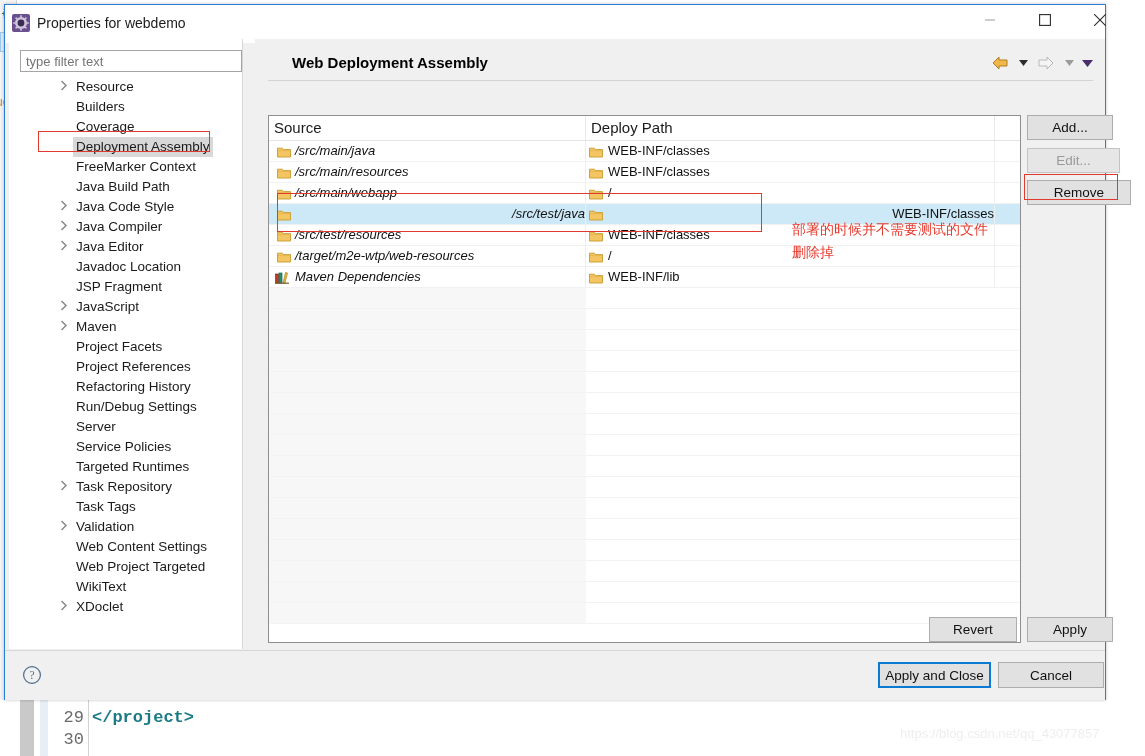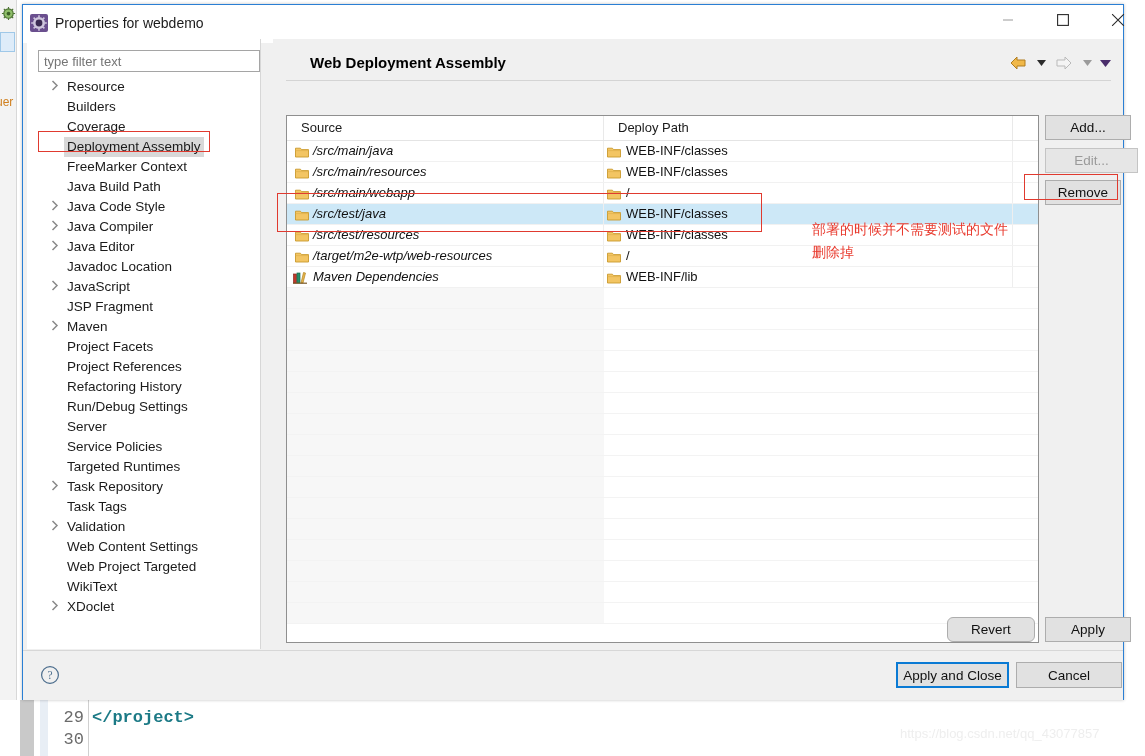--- a/index.html
+++ b/index.html
@@ -25,21 +25,21 @@
   .editor-gutter-a { position:absolute; left:20px; top:0; width:14px; height:56px; background:#c9c9c9; }
   .editor-gutter-b { position:absolute; left:40px; top:0; width:8px; height:56px; background:#e8eef5; }
   .editor-gutter-line { position:absolute; left:88px; top:0; width:1px; height:56px; background:#d0d0d0; }
   .code-row { position:absolute; font-family:"Liberation Mono", monospace; font-size:17px; }
   .ln { position:absolute; color:#6b6b6b; text-align:right; width:32px; }
   .code-tag { position:absolute; color:#1c7a86; font-weight:bold; }
   .watermark { position:absolute; left:900px; top:726px; font-size:13px; color:#eeeeee; white-space:nowrap; }
 
   
   .dialog {
-    position:absolute; left:22px; top:4px; width:1102px; height:696px;
+    position:absolute; left:4px; top:4px; width:1102px; height:696px;
     background:#f0f0f0; border:1px solid #2a7fd4; box-sizing:border-box;
     box-shadow: 0 0 3px rgba(0,0,0,0.25);
   }
   .titlebar { position:absolute; left:0; top:0; width:1100px; height:38px; background:#ffffff; }
   .title-icon { position:absolute; left:6px; top:8px; width:20px; height:20px; }
   .title-text { position:absolute; left:32px; top:10px; font-size:14px; color:#1b1b1b; }
   .win-btn { position:absolute; top:0; width:46px; height:30px; cursor:default; }
   .win-btn svg { position:absolute; left:50%; top:50%; transform:translate(-50%,-50%); }
   .win-min { left:962px; }
   .win-max { left:1017px; }
@@ -47,48 +47,48 @@
 
   
   .leftpane { position:absolute; left:4px; top:34px; width:233px; height:610px; background:#ffffff; border-right:1px solid #d7d7d7; }
   .filter-input {
     position:absolute; left:15px; top:45px; width:222px; height:22px;
     border:1px solid #a5a5a5; background:#ffffff; box-sizing:border-box;
     font-size:13px; color:#777777; padding:2px 5px; font-family:"Liberation Sans", sans-serif;
     outline:none;
   }
   .tree { position:absolute; left:4px; top:72px; width:242px; height:570px; }
-  .tree-item { position:relative; height:20px; line-height:20px; font-size:13.5px; color:#1a1a1a; white-space:nowrap; cursor:default; }
+  .tree-item { position:relative; height:20px; line-height:20px; font-size:13.5px; color:#1a1a1a; white-space:nowrap; cursor:default;margin-left:27px; }
   .tree-item .twisty { position:absolute; left:24px; top:0; width:12px; height:20px; }
   .tree-item .tlabel { position:absolute; left:40px; top:0; }
   .tree-item.selected .tlabel { background:#d8d8d8; padding:0 3px; margin-left:-3px; }
 
   
   .mainpane { position:absolute; left:250px; top:34px; width:850px; height:610px; background:#f0f0f0; }
   .page-title { position:absolute; left:15px; top:15px; font-size:15px; font-weight:bold; color:#000000;margin-left:22px; }
   .page-title-rule { position:absolute; left:13px; top:41px; width:825px; height:1px; background:#d4d4d4; }
   .page-desc { position:absolute; left:15px; top:53px; font-size:13.5px; color:#1a1a1a; }
 
   .navbar { position:absolute; right:10px; top:12px; height:24px; display:flex; align-items:center; gap:2px; }
   .nav-btn { width:26px; height:22px; display:flex; align-items:center; justify-content:center; cursor:default; }
   .nav-caret { width:16px; height:22px; display:flex; align-items:center; justify-content:center; cursor:default; }
 
   
   .table-wrap {
     position:absolute; left:13px; top:76px; width:753px; height:528px;
     background:#ffffff; border:1px solid #8f8f8f; box-sizing:border-box; overflow:hidden;
   }
   .th-row { position:relative; height:24px; background:#ffffff; border-bottom:1px solid #e4e4e4; }
-  .th { position:absolute; top:0; height:24px; line-height:24px; font-size:13px; color:#1a1a1a; padding-left:14px; box-sizing:border-box; }
+  .th { position:absolute; top:0; height:24px; line-height:24px; font-size:15px; color:#1a1a1a; padding-left:5px; box-sizing:border-box; }
   .th-source { left:0; width:317px; border-right:1px solid #e9e9e9; }
   .th-deploy { left:317px; width:409px; border-right:1px solid #e9e9e9; }
   .th-extra  { left:726px; width:25px; }
 
   .row { position:relative; height:20px; border-bottom:1px solid #f1f1f1; }
-  .row.sel { background:#cde8f7; }
+  .row.sel { background:#cde8f7;text-align:right; }
   .cell { position:absolute; top:0; height:20px; line-height:20px; font-size:13px; color:#111111; box-sizing:border-box; white-space:nowrap; }
   .cell-a { left:0; width:317px; padding-left:26px; border-right:1px solid #eeeeee;font-style:italic; }
   .cell-b { left:317px; width:409px; padding-left:22px; border-right:1px solid #eeeeee; }
   .cell-c { left:726px; width:25px; }
   .cell .ficon { position:absolute; left:8px; top:3px; }
   .cell-b .ficon { left:3px; }
   .maven-icon { position:absolute; left:6px; top:3px; }
   .erow { position:relative; height:20px; border-bottom:1px solid #f3f3f3; }
   .erow .ea { position:absolute; left:0; top:0; width:317px; height:20px; background:#f7f7f7; border-right:1px solid #eeeeee; }
   .erow .eb { position:absolute; left:317px; top:0; width:409px; height:20px; background:#ffffff; border-right:1px solid #eeeeee; }
@@ -96,32 +96,32 @@
 
   
   .btn {
     background:#e1e1e1; border:1px solid #adadad; box-sizing:border-box;
     font-size:13.5px; color:#111111; font-family:"Liberation Sans", sans-serif;
     display:flex; align-items:center; justify-content:center; cursor:default;
   }
   .btn.disabled { color:#9a9a9a; background:#e6e6e6; border-color:#c4c4c4; }
   .btn-add    { position:absolute; left:772px; top:76px; width:86px; height:25px; }
   .btn-edit   { position:absolute; left:772px; top:109px; width:93px; height:25px; }
-  .btn-remove { position:absolute; left:772px; top:141px; width:76px; height:25px; }
-
-  .btn-revert { position:absolute; left:674px; top:578px; width:88px; height:25px;border-radius:6px; }
+  .btn-remove { position:absolute; left:772px; top:141px; width:104px; height:25px; }
+
+  .btn-revert { position:absolute; left:674px; top:578px; width:88px; height:25px; }
   .btn-apply  { position:absolute; left:772px; top:578px; width:86px; height:25px; }
 
   
   .redbox { position:absolute; border:1.5px solid #e03a2f; box-sizing:border-box; pointer-events:none; }
   .rb-tree   { left:38px; top:131px; width:172px; height:21px; }
   .rb-table  { left:277px; top:193px; width:485px; height:39px; }
   .rb-remove { left:1024px; top:174px; width:94px; height:26px; }
 
-  .cn-note { position:absolute; left:812px; top:218px; font-size:14px; color:#e8392d; line-height:23px; white-space:nowrap; }
+  .cn-note { position:absolute; left:792px; top:218px; font-size:14px; color:#e8392d; line-height:23px; white-space:nowrap; }
 
   
   .footer { position:absolute; left:0; top:645px; width:1100px; height:49px; background:#f0f0f0; border-top:1px solid #d7d7d7; }
   .help-icon { position:absolute; left:17px; top:14px; width:20px; height:20px; cursor:default; }
   .btn-ac { position:absolute; left:873px; top:11px; width:113px; height:26px; border:2px solid #0a7ad4; background:#e1e1e1; }
   .btn-cancel { position:absolute; left:993px; top:11px; width:106px; height:26px; }
 </style>
 </head>
 <body>
 
@@ -235,27 +235,27 @@
         <div class="tree-item">
           <span class="twisty"><svg width="8" height="11" viewBox="0 0 8 11">
               <path d="M1.5 1 L6 5.5 L1.5 10" fill="none" stroke="#8a8a8a" stroke-width="1.5"></path>
             </svg></span>
           <span class="tlabel">Java Editor</span>
         </div>
         <div class="tree-item">
           <span class="tlabel">Javadoc Location</span>
         </div>
         <div class="tree-item">
+          <span class="tlabel">JSP Fragment</span>
+        </div>
+        <div class="tree-item">
           <span class="twisty"><svg width="8" height="11" viewBox="0 0 8 11">
               <path d="M1.5 1 L6 5.5 L1.5 10" fill="none" stroke="#8a8a8a" stroke-width="1.5"></path>
             </svg></span>
           <span class="tlabel">JavaScript</span>
-        </div>
-        <div class="tree-item">
-          <span class="tlabel">JSP Fragment</span>
         </div>
         <div class="tree-item">
           <span class="twisty"><svg width="8" height="11" viewBox="0 0 8 11">
               <path d="M1.5 1 L6 5.5 L1.5 10" fill="none" stroke="#8a8a8a" stroke-width="1.5"></path>
             </svg></span>
           <span class="tlabel">Maven</span>
         </div>
         <div class="tree-item">
           <span class="tlabel">Project Facets</span>
         </div>

